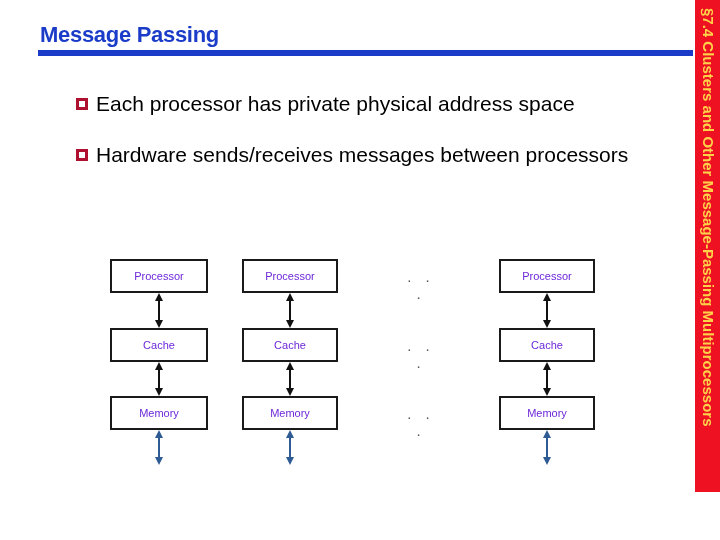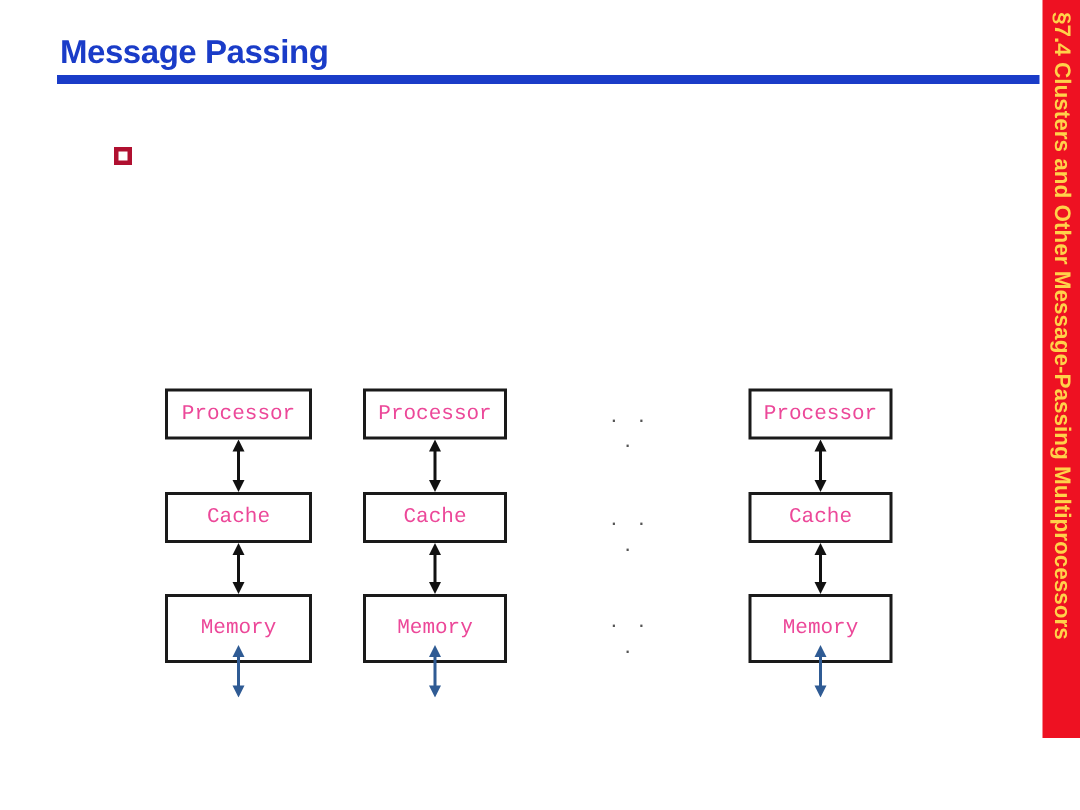--- a/index.html
+++ b/index.html
@@ -70,34 +70,34 @@
     left: 0;
     top: 250px;
     width: 660px;
     height: 260px;
   }
   .node-box {
     position: absolute;
     box-sizing: border-box;
     border: 2px solid #1a1a1a;
     background: #ffffff;
-    font-size: 14px;
-    color: #ec4899;
+    font-size: 11px;
+    color: #6d28d9;
     display: flex;
     align-items: center;
     justify-content: center;
-    font-family: Liberation Mono, monospace;
+    font-family: Liberation Sans, sans-serif;
   }
   .col-1 { left: 110px; width: 98px; }
   .col-2 { left: 242px; width: 96px; }
   .col-3 { left: 499px; width: 96px; }
 
   .row-proc { top: 9px;  height: 34px; }
   .row-cache{ top: 78px; height: 34px; text-align: right; }
-  .row-mem  { top: 146px;height: 46px; }
+  .row-mem  { top: 146px;height: 34px; }
 
   .ellipsis {
     position: absolute;
     left: 404px;
     width: 34px;
     font-size: 15px;
     letter-spacing: 5px;
     color: #555555;
     text-align: center;
     font-family: "Liberation Sans", sans-serif;
@@ -163,20 +163,25 @@
 </style>
 </head>
 <body>
 
 <div id="slide-title">Message Passing</div>
 <div id="title-rule"></div>
 
 <div id="bullet-list">
   <div class="bullet-row">
     <span class="bullet-marker"></span>
+    <span class="bullet-text">Each processor has private physical address space</span>
+  </div>
+  <div class="bullet-row">
+    <span class="bullet-marker"></span>
+    <span class="bullet-text">Hardware sends/receives messages between processors</span>
   </div>
 </div>
 
 <div id="diagram">
 
   <div class="node-box col-1 row-proc">Processor</div>
   <div class="node-box col-2 row-proc">Processor</div>
   <div class="ellipsis ell-1">. . .</div>
   <div class="node-box col-3 row-proc">Processor</div>
 

